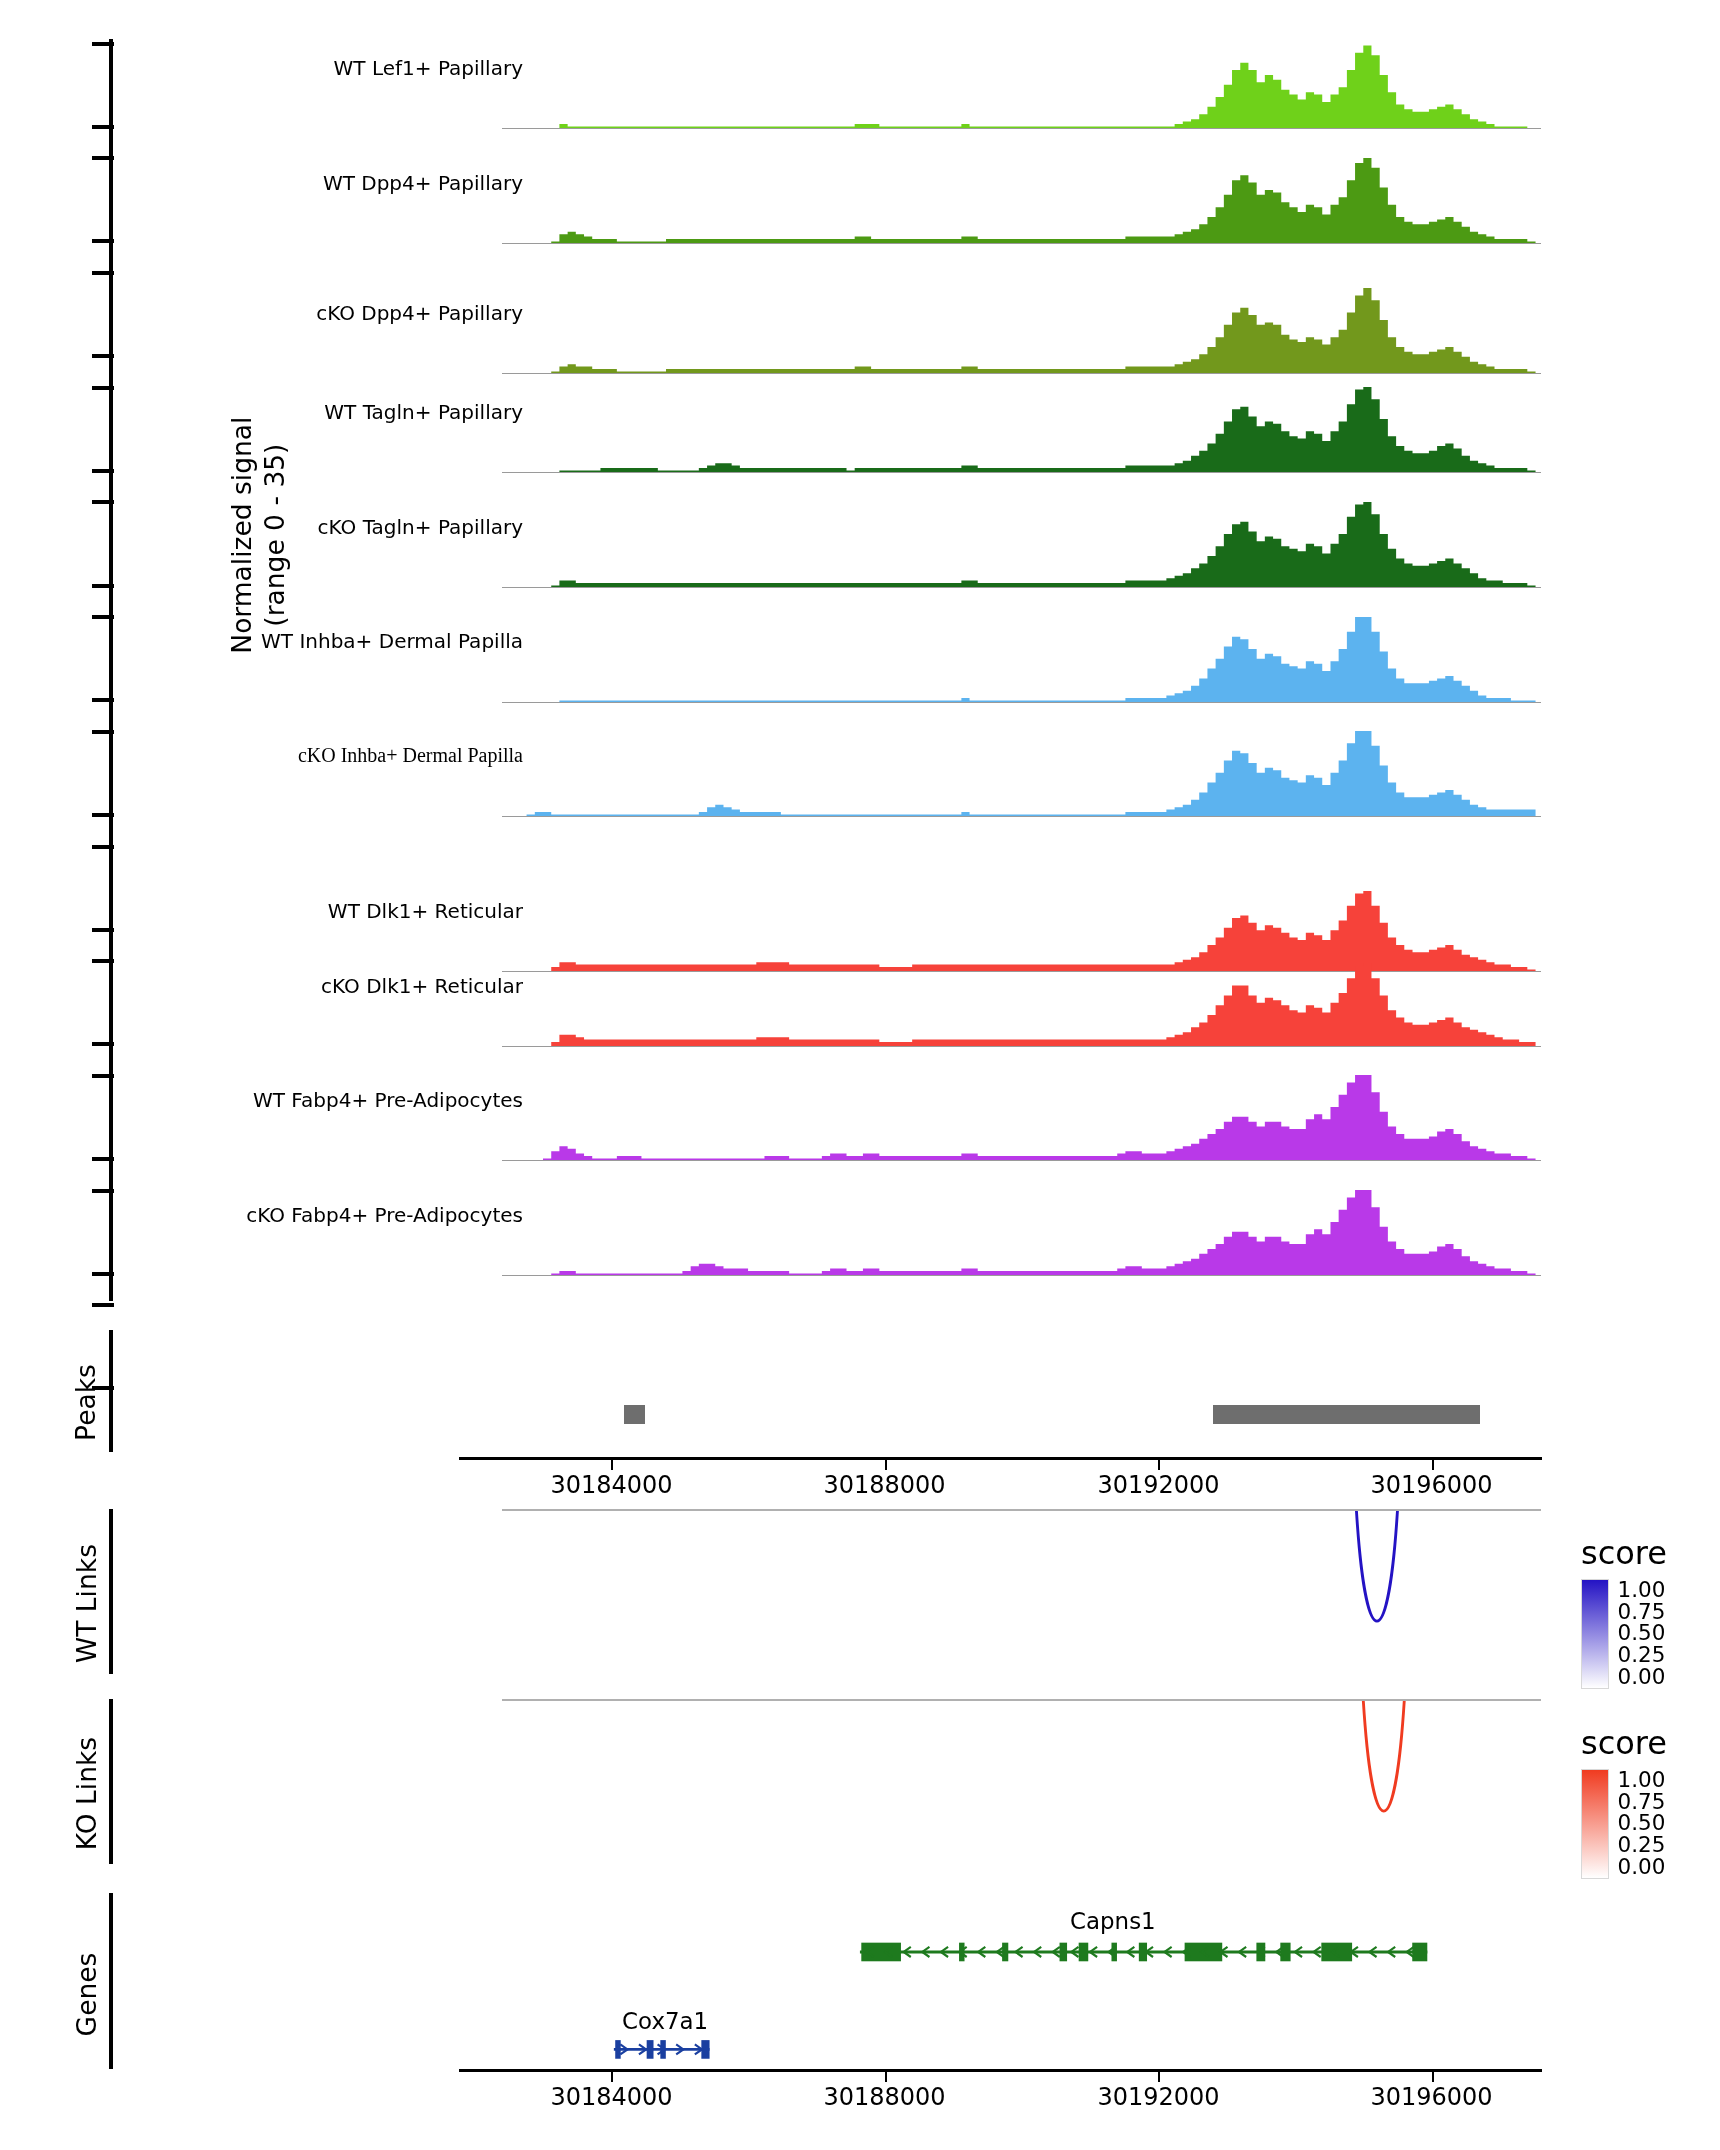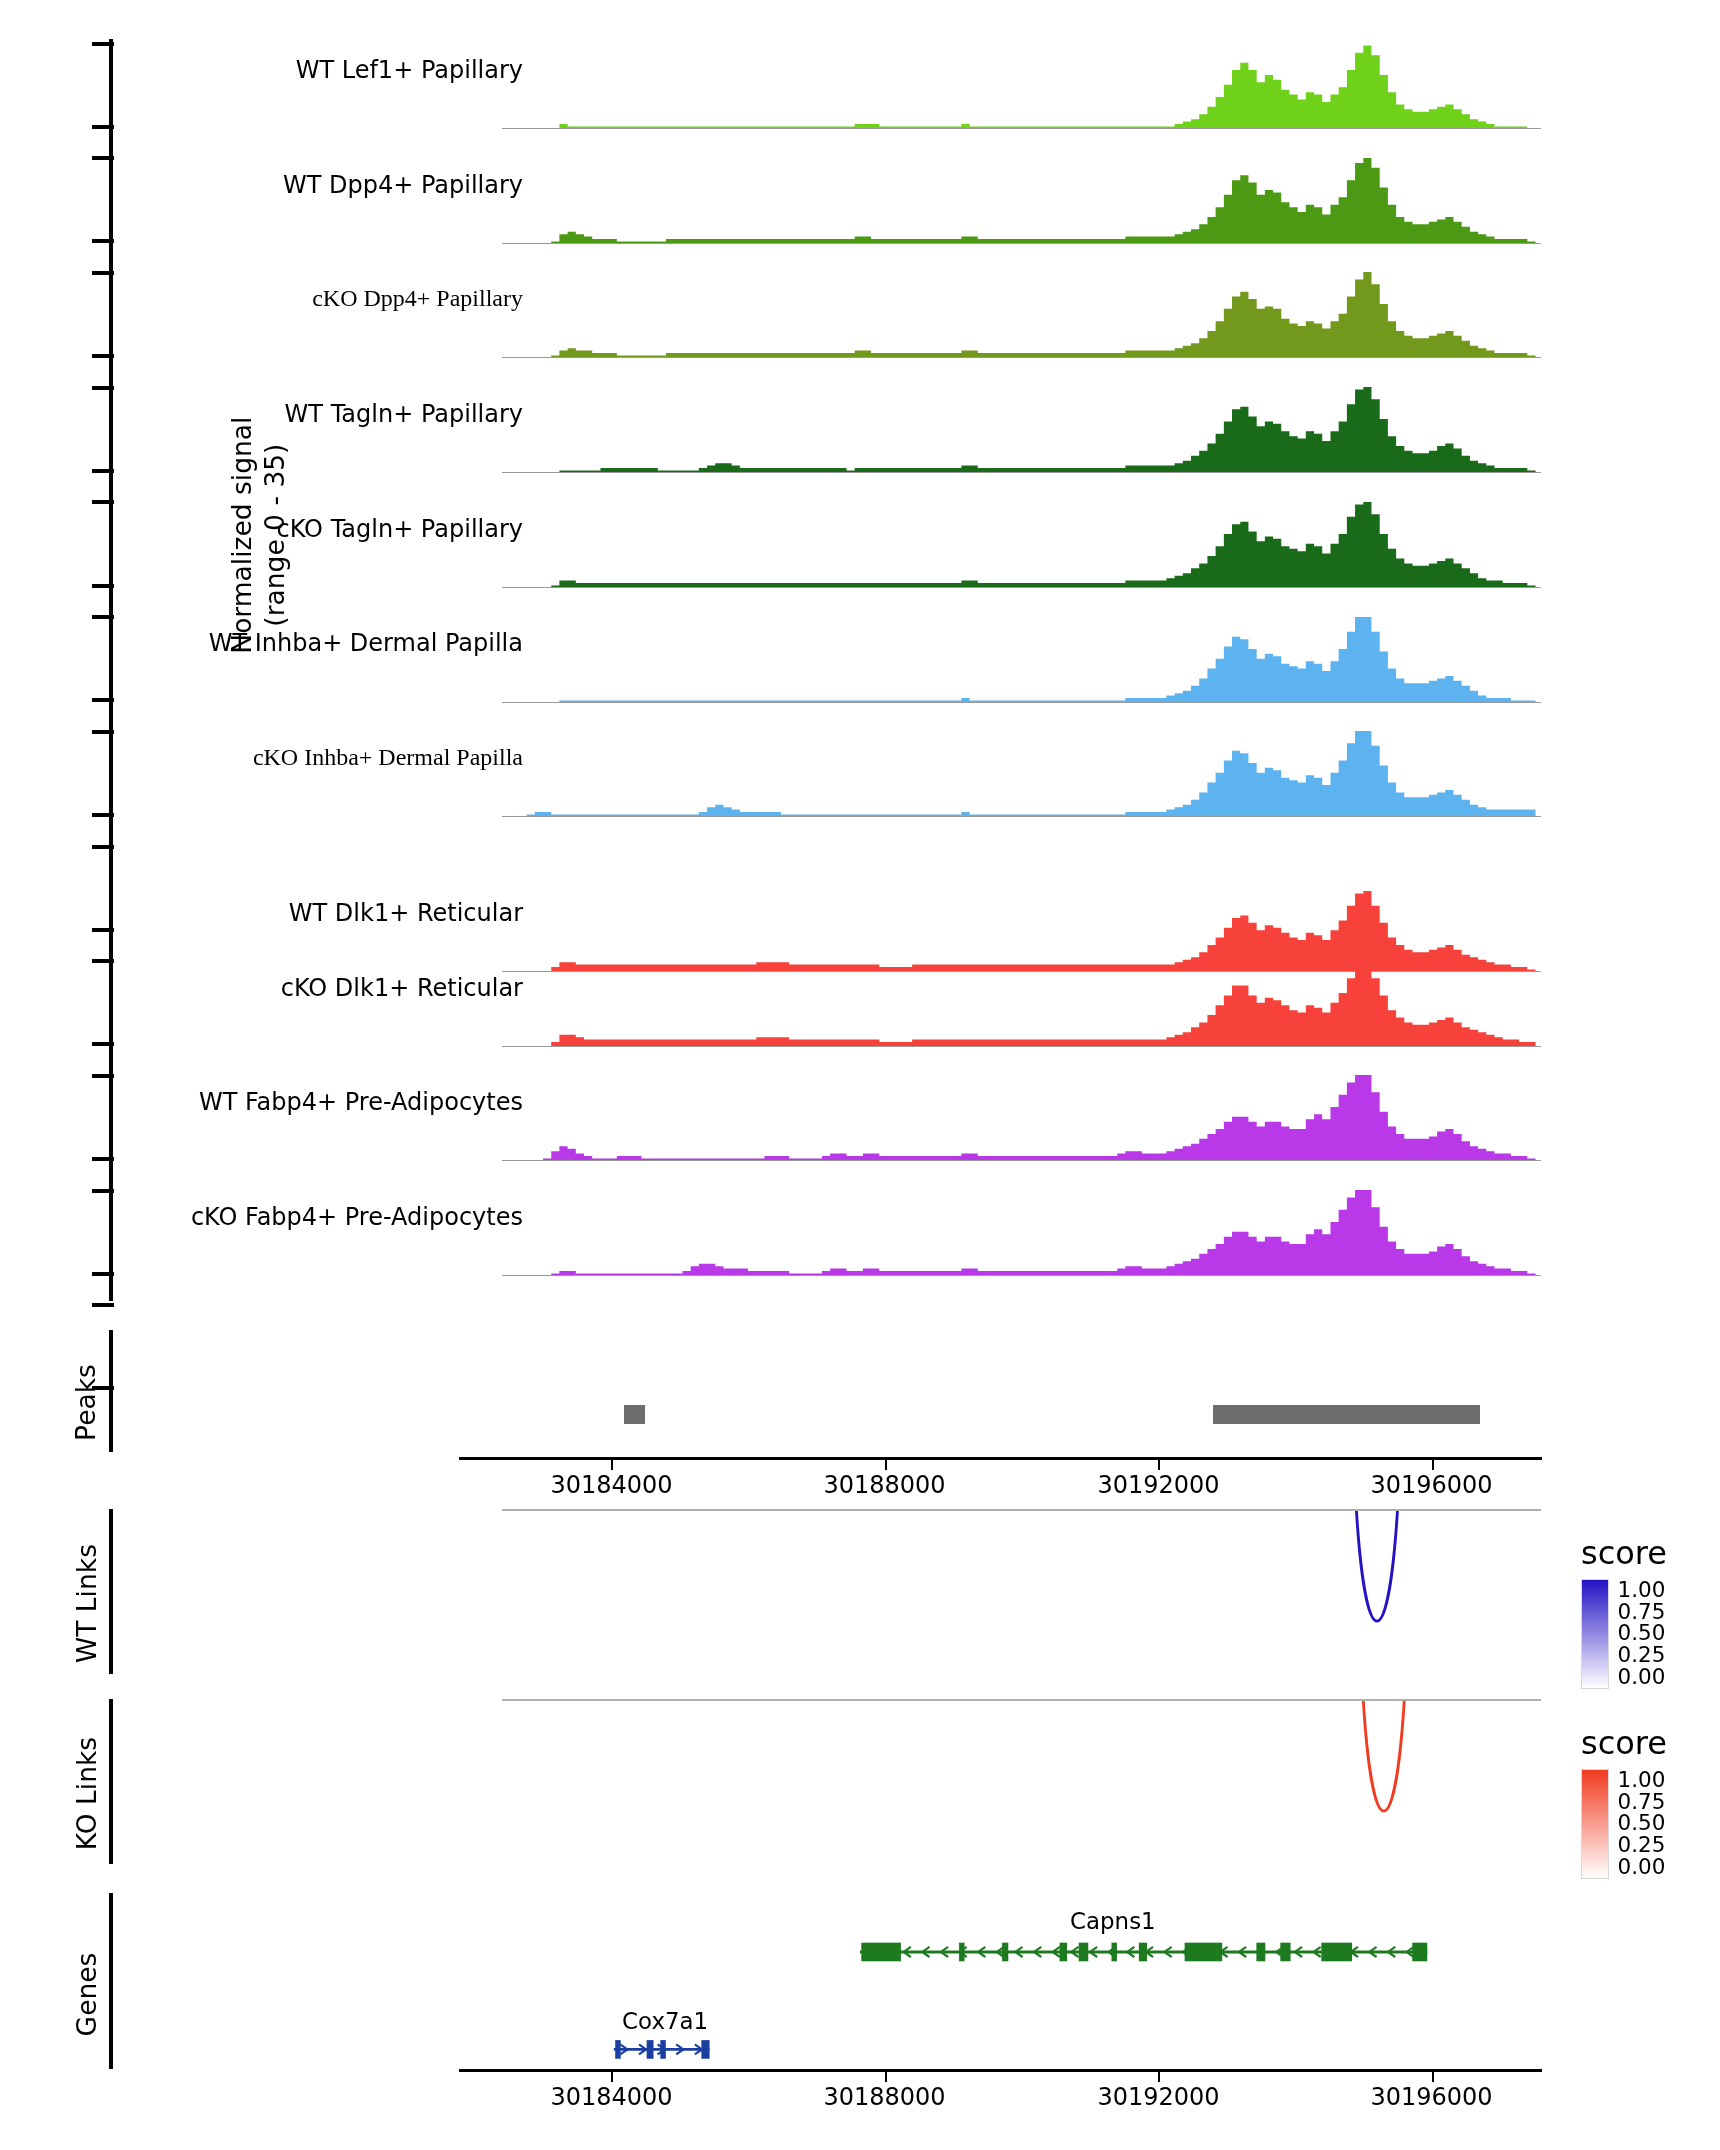--- a/index.html
+++ b/index.html
@@ -30,21 +30,21 @@
   
   .spine{position:absolute;background:#000;}
 
   
   .track{position:absolute;left:502px;width:1039px;}
   .track-name{
     position:absolute;
     right:1018px;
     width:459px;
     text-align:right;
-    font-size:24px;
+    font-size:20px;
     white-space:nowrap;
   }
   .track-canvas{position:absolute;left:0;top:0;width:1039px;height:100%;}
   .baseline{position:absolute;left:0;width:1039px;height:1.4px;background:#9a9a9a;bottom:0;}
 
   
   .peakbar{position:absolute;background:#6e6e6e;height:18.6px;}
 
   
   .axisline{position:absolute;background:#000;height:2.9px;}
@@ -110,21 +110,21 @@
         </svg>
         <div class="baseline"></div>
       </div>
       <div class="track" style="top: 158px; height: 86px;">
         <div class="track-name" style="top: 13px;">WT Dpp4+ Papillary</div>
         <svg width="1039" height="86" class="track-canvas" viewBox="0 0 1450 120">
           <path d="M 0 120 L 0.0 120.0 L 0.0 120.0 L 11.4 120.0 L 11.4 120.0 L 11.4 120.0 L 22.9 120.0 L 22.9 120.0 L 22.9 120.0 L 34.3 120.0 L 34.3 120.0 L 34.3 120.0 L 45.8 120.0 L 45.8 120.0 L 45.8 120.0 L 57.2 120.0 L 57.2 120.0 L 57.2 120.0 L 68.7 120.0 L 68.7 120.0 L 68.7 116.6 L 80.1 116.6 L 80.1 120.0 L 80.1 106.3 L 91.6 106.3 L 91.6 120.0 L 91.6 102.9 L 103.0 102.9 L 103.0 120.0 L 103.0 106.3 L 114.5 106.3 L 114.5 120.0 L 114.5 109.7 L 125.9 109.7 L 125.9 120.0 L 125.9 113.1 L 137.4 113.1 L 137.4 120.0 L 137.4 113.1 L 148.8 113.1 L 148.8 120.0 L 148.8 113.1 L 160.3 113.1 L 160.3 120.0 L 160.3 116.6 L 171.7 116.6 L 171.7 120.0 L 171.7 116.6 L 183.2 116.6 L 183.2 120.0 L 183.2 116.6 L 194.6 116.6 L 194.6 120.0 L 194.6 116.6 L 206.1 116.6 L 206.1 120.0 L 206.1 116.6 L 217.5 116.6 L 217.5 120.0 L 217.5 116.6 L 228.9 116.6 L 228.9 120.0 L 228.9 113.1 L 240.4 113.1 L 240.4 120.0 L 240.4 113.1 L 251.8 113.1 L 251.8 120.0 L 251.8 113.1 L 263.3 113.1 L 263.3 120.0 L 263.3 113.1 L 274.7 113.1 L 274.7 120.0 L 274.7 113.1 L 286.2 113.1 L 286.2 120.0 L 286.2 113.1 L 297.6 113.1 L 297.6 120.0 L 297.6 113.1 L 309.1 113.1 L 309.1 120.0 L 309.1 113.1 L 320.5 113.1 L 320.5 120.0 L 320.5 113.1 L 332.0 113.1 L 332.0 120.0 L 332.0 113.1 L 343.4 113.1 L 343.4 120.0 L 343.4 113.1 L 354.9 113.1 L 354.9 120.0 L 354.9 113.1 L 366.3 113.1 L 366.3 120.0 L 366.3 113.1 L 377.8 113.1 L 377.8 120.0 L 377.8 113.1 L 389.2 113.1 L 389.2 120.0 L 389.2 113.1 L 400.7 113.1 L 400.7 120.0 L 400.7 113.1 L 412.1 113.1 L 412.1 120.0 L 412.1 113.1 L 423.6 113.1 L 423.6 120.0 L 423.6 113.1 L 435.0 113.1 L 435.0 120.0 L 435.0 113.1 L 446.4 113.1 L 446.4 120.0 L 446.4 113.1 L 457.9 113.1 L 457.9 120.0 L 457.9 113.1 L 469.3 113.1 L 469.3 120.0 L 469.3 113.1 L 480.8 113.1 L 480.8 120.0 L 480.8 113.1 L 492.2 113.1 L 492.2 120.0 L 492.2 109.7 L 503.7 109.7 L 503.7 120.0 L 503.7 109.7 L 515.1 109.7 L 515.1 120.0 L 515.1 113.1 L 526.6 113.1 L 526.6 120.0 L 526.6 113.1 L 538.0 113.1 L 538.0 120.0 L 538.0 113.1 L 549.5 113.1 L 549.5 120.0 L 549.5 113.1 L 560.9 113.1 L 560.9 120.0 L 560.9 113.1 L 572.4 113.1 L 572.4 120.0 L 572.4 113.1 L 583.8 113.1 L 583.8 120.0 L 583.8 113.1 L 595.3 113.1 L 595.3 120.0 L 595.3 113.1 L 606.7 113.1 L 606.7 120.0 L 606.7 113.1 L 618.2 113.1 L 618.2 120.0 L 618.2 113.1 L 629.6 113.1 L 629.6 120.0 L 629.6 113.1 L 641.1 113.1 L 641.1 120.0 L 641.1 109.7 L 652.5 109.7 L 652.5 120.0 L 652.5 109.7 L 663.9 109.7 L 663.9 120.0 L 663.9 113.1 L 675.4 113.1 L 675.4 120.0 L 675.4 113.1 L 686.8 113.1 L 686.8 120.0 L 686.8 113.1 L 698.3 113.1 L 698.3 120.0 L 698.3 113.1 L 709.7 113.1 L 709.7 120.0 L 709.7 113.1 L 721.2 113.1 L 721.2 120.0 L 721.2 113.1 L 732.6 113.1 L 732.6 120.0 L 732.6 113.1 L 744.1 113.1 L 744.1 120.0 L 744.1 113.1 L 755.5 113.1 L 755.5 120.0 L 755.5 113.1 L 767.0 113.1 L 767.0 120.0 L 767.0 113.1 L 778.4 113.1 L 778.4 120.0 L 778.4 113.1 L 789.9 113.1 L 789.9 120.0 L 789.9 113.1 L 801.3 113.1 L 801.3 120.0 L 801.3 113.1 L 812.8 113.1 L 812.8 120.0 L 812.8 113.1 L 824.2 113.1 L 824.2 120.0 L 824.2 113.1 L 835.7 113.1 L 835.7 120.0 L 835.7 113.1 L 847.1 113.1 L 847.1 120.0 L 847.1 113.1 L 858.6 113.1 L 858.6 120.0 L 858.6 113.1 L 870.0 113.1 L 870.0 120.0 L 870.0 109.7 L 881.4 109.7 L 881.4 120.0 L 881.4 109.7 L 892.9 109.7 L 892.9 120.0 L 892.9 109.7 L 904.3 109.7 L 904.3 120.0 L 904.3 109.7 L 915.8 109.7 L 915.8 120.0 L 915.8 109.7 L 927.2 109.7 L 927.2 120.0 L 927.2 109.7 L 938.7 109.7 L 938.7 120.0 L 938.7 106.3 L 950.1 106.3 L 950.1 120.0 L 950.1 102.9 L 961.6 102.9 L 961.6 120.0 L 961.6 99.4 L 973.0 99.4 L 973.0 120.0 L 973.0 92.6 L 984.5 92.6 L 984.5 120.0 L 984.5 82.3 L 995.9 82.3 L 995.9 120.0 L 995.9 68.6 L 1007.4 68.6 L 1007.4 120.0 L 1007.4 51.4 L 1018.8 51.4 L 1018.8 120.0 L 1018.8 30.9 L 1030.3 30.9 L 1030.3 120.0 L 1030.3 24.0 L 1041.7 24.0 L 1041.7 120.0 L 1041.7 34.3 L 1053.2 34.3 L 1053.2 120.0 L 1053.2 51.4 L 1064.6 51.4 L 1064.6 120.0 L 1064.6 44.6 L 1076.1 44.6 L 1076.1 120.0 L 1076.1 48.0 L 1087.5 48.0 L 1087.5 120.0 L 1087.5 61.7 L 1098.9 61.7 L 1098.9 120.0 L 1098.9 68.6 L 1110.4 68.6 L 1110.4 120.0 L 1110.4 75.4 L 1121.8 75.4 L 1121.8 120.0 L 1121.8 65.1 L 1133.3 65.1 L 1133.3 120.0 L 1133.3 68.6 L 1144.7 68.6 L 1144.7 120.0 L 1144.7 78.9 L 1156.2 78.9 L 1156.2 120.0 L 1156.2 65.1 L 1167.6 65.1 L 1167.6 120.0 L 1167.6 54.9 L 1179.1 54.9 L 1179.1 120.0 L 1179.1 30.9 L 1190.5 30.9 L 1190.5 120.0 L 1190.5 6.9 L 1202.0 6.9 L 1202.0 120.0 L 1202.0 0.0 L 1213.4 0.0 L 1213.4 120.0 L 1213.4 13.7 L 1224.9 13.7 L 1224.9 120.0 L 1224.9 41.1 L 1236.3 41.1 L 1236.3 120.0 L 1236.3 65.1 L 1247.8 65.1 L 1247.8 120.0 L 1247.8 82.3 L 1259.2 82.3 L 1259.2 120.0 L 1259.2 89.1 L 1270.7 89.1 L 1270.7 120.0 L 1270.7 92.6 L 1282.1 92.6 L 1282.1 120.0 L 1282.1 92.6 L 1293.6 92.6 L 1293.6 120.0 L 1293.6 89.1 L 1305.0 89.1 L 1305.0 120.0 L 1305.0 85.7 L 1316.4 85.7 L 1316.4 120.0 L 1316.4 82.3 L 1327.9 82.3 L 1327.9 120.0 L 1327.9 89.1 L 1339.3 89.1 L 1339.3 120.0 L 1339.3 96.0 L 1350.8 96.0 L 1350.8 120.0 L 1350.8 102.9 L 1362.2 102.9 L 1362.2 120.0 L 1362.2 106.3 L 1373.7 106.3 L 1373.7 120.0 L 1373.7 109.7 L 1385.1 109.7 L 1385.1 120.0 L 1385.1 113.1 L 1396.6 113.1 L 1396.6 120.0 L 1396.6 113.1 L 1408.0 113.1 L 1408.0 120.0 L 1408.0 113.1 L 1419.5 113.1 L 1419.5 120.0 L 1419.5 113.1 L 1430.9 113.1 L 1430.9 120.0 L 1430.9 116.6 L 1442.4 116.6 L 1442.4 120.0 L 1442.4 120.0 L 1450.0 120.0 L 1450 120 Z" fill="#4c9a13"></path>
         </svg>
         <div class="baseline"></div>
       </div>
-      <div class="track" style="top: 272px; height: 86px; font-family: Liberation Serif, serif;">
+      <div class="track" style="top: 288px; height: 86px;">
         <div class="track-name" style="top: 13px;">cKO Dpp4+ Papillary</div>
         <svg width="1039" height="86" class="track-canvas" viewBox="0 0 1450 120">
           <path d="M 0 120 L 0.0 120.0 L 0.0 120.0 L 11.4 120.0 L 11.4 120.0 L 11.4 120.0 L 22.9 120.0 L 22.9 120.0 L 22.9 120.0 L 34.3 120.0 L 34.3 120.0 L 34.3 120.0 L 45.8 120.0 L 45.8 120.0 L 45.8 120.0 L 57.2 120.0 L 57.2 120.0 L 57.2 120.0 L 68.7 120.0 L 68.7 120.0 L 68.7 116.6 L 80.1 116.6 L 80.1 120.0 L 80.1 109.7 L 91.6 109.7 L 91.6 120.0 L 91.6 106.3 L 103.0 106.3 L 103.0 120.0 L 103.0 109.7 L 114.5 109.7 L 114.5 120.0 L 114.5 109.7 L 125.9 109.7 L 125.9 120.0 L 125.9 113.1 L 137.4 113.1 L 137.4 120.0 L 137.4 113.1 L 148.8 113.1 L 148.8 120.0 L 148.8 113.1 L 160.3 113.1 L 160.3 120.0 L 160.3 116.6 L 171.7 116.6 L 171.7 120.0 L 171.7 116.6 L 183.2 116.6 L 183.2 120.0 L 183.2 116.6 L 194.6 116.6 L 194.6 120.0 L 194.6 116.6 L 206.1 116.6 L 206.1 120.0 L 206.1 116.6 L 217.5 116.6 L 217.5 120.0 L 217.5 116.6 L 228.9 116.6 L 228.9 120.0 L 228.9 113.1 L 240.4 113.1 L 240.4 120.0 L 240.4 113.1 L 251.8 113.1 L 251.8 120.0 L 251.8 113.1 L 263.3 113.1 L 263.3 120.0 L 263.3 113.1 L 274.7 113.1 L 274.7 120.0 L 274.7 113.1 L 286.2 113.1 L 286.2 120.0 L 286.2 113.1 L 297.6 113.1 L 297.6 120.0 L 297.6 113.1 L 309.1 113.1 L 309.1 120.0 L 309.1 113.1 L 320.5 113.1 L 320.5 120.0 L 320.5 113.1 L 332.0 113.1 L 332.0 120.0 L 332.0 113.1 L 343.4 113.1 L 343.4 120.0 L 343.4 113.1 L 354.9 113.1 L 354.9 120.0 L 354.9 113.1 L 366.3 113.1 L 366.3 120.0 L 366.3 113.1 L 377.8 113.1 L 377.8 120.0 L 377.8 113.1 L 389.2 113.1 L 389.2 120.0 L 389.2 113.1 L 400.7 113.1 L 400.7 120.0 L 400.7 113.1 L 412.1 113.1 L 412.1 120.0 L 412.1 113.1 L 423.6 113.1 L 423.6 120.0 L 423.6 113.1 L 435.0 113.1 L 435.0 120.0 L 435.0 113.1 L 446.4 113.1 L 446.4 120.0 L 446.4 113.1 L 457.9 113.1 L 457.9 120.0 L 457.9 113.1 L 469.3 113.1 L 469.3 120.0 L 469.3 113.1 L 480.8 113.1 L 480.8 120.0 L 480.8 113.1 L 492.2 113.1 L 492.2 120.0 L 492.2 109.7 L 503.7 109.7 L 503.7 120.0 L 503.7 109.7 L 515.1 109.7 L 515.1 120.0 L 515.1 113.1 L 526.6 113.1 L 526.6 120.0 L 526.6 113.1 L 538.0 113.1 L 538.0 120.0 L 538.0 113.1 L 549.5 113.1 L 549.5 120.0 L 549.5 113.1 L 560.9 113.1 L 560.9 120.0 L 560.9 113.1 L 572.4 113.1 L 572.4 120.0 L 572.4 113.1 L 583.8 113.1 L 583.8 120.0 L 583.8 113.1 L 595.3 113.1 L 595.3 120.0 L 595.3 113.1 L 606.7 113.1 L 606.7 120.0 L 606.7 113.1 L 618.2 113.1 L 618.2 120.0 L 618.2 113.1 L 629.6 113.1 L 629.6 120.0 L 629.6 113.1 L 641.1 113.1 L 641.1 120.0 L 641.1 109.7 L 652.5 109.7 L 652.5 120.0 L 652.5 109.7 L 663.9 109.7 L 663.9 120.0 L 663.9 113.1 L 675.4 113.1 L 675.4 120.0 L 675.4 113.1 L 686.8 113.1 L 686.8 120.0 L 686.8 113.1 L 698.3 113.1 L 698.3 120.0 L 698.3 113.1 L 709.7 113.1 L 709.7 120.0 L 709.7 113.1 L 721.2 113.1 L 721.2 120.0 L 721.2 113.1 L 732.6 113.1 L 732.6 120.0 L 732.6 113.1 L 744.1 113.1 L 744.1 120.0 L 744.1 113.1 L 755.5 113.1 L 755.5 120.0 L 755.5 113.1 L 767.0 113.1 L 767.0 120.0 L 767.0 113.1 L 778.4 113.1 L 778.4 120.0 L 778.4 113.1 L 789.9 113.1 L 789.9 120.0 L 789.9 113.1 L 801.3 113.1 L 801.3 120.0 L 801.3 113.1 L 812.8 113.1 L 812.8 120.0 L 812.8 113.1 L 824.2 113.1 L 824.2 120.0 L 824.2 113.1 L 835.7 113.1 L 835.7 120.0 L 835.7 113.1 L 847.1 113.1 L 847.1 120.0 L 847.1 113.1 L 858.6 113.1 L 858.6 120.0 L 858.6 113.1 L 870.0 113.1 L 870.0 120.0 L 870.0 109.7 L 881.4 109.7 L 881.4 120.0 L 881.4 109.7 L 892.9 109.7 L 892.9 120.0 L 892.9 109.7 L 904.3 109.7 L 904.3 120.0 L 904.3 109.7 L 915.8 109.7 L 915.8 120.0 L 915.8 109.7 L 927.2 109.7 L 927.2 120.0 L 927.2 109.7 L 938.7 109.7 L 938.7 120.0 L 938.7 106.3 L 950.1 106.3 L 950.1 120.0 L 950.1 102.9 L 961.6 102.9 L 961.6 120.0 L 961.6 99.4 L 973.0 99.4 L 973.0 120.0 L 973.0 92.6 L 984.5 92.6 L 984.5 120.0 L 984.5 82.3 L 995.9 82.3 L 995.9 120.0 L 995.9 68.6 L 1007.4 68.6 L 1007.4 120.0 L 1007.4 51.4 L 1018.8 51.4 L 1018.8 120.0 L 1018.8 34.3 L 1030.3 34.3 L 1030.3 120.0 L 1030.3 27.4 L 1041.7 27.4 L 1041.7 120.0 L 1041.7 37.7 L 1053.2 37.7 L 1053.2 120.0 L 1053.2 51.4 L 1064.6 51.4 L 1064.6 120.0 L 1064.6 48.0 L 1076.1 48.0 L 1076.1 120.0 L 1076.1 51.4 L 1087.5 51.4 L 1087.5 120.0 L 1087.5 65.1 L 1098.9 65.1 L 1098.9 120.0 L 1098.9 72.0 L 1110.4 72.0 L 1110.4 120.0 L 1110.4 75.4 L 1121.8 75.4 L 1121.8 120.0 L 1121.8 68.6 L 1133.3 68.6 L 1133.3 120.0 L 1133.3 72.0 L 1144.7 72.0 L 1144.7 120.0 L 1144.7 78.9 L 1156.2 78.9 L 1156.2 120.0 L 1156.2 68.6 L 1167.6 68.6 L 1167.6 120.0 L 1167.6 58.3 L 1179.1 58.3 L 1179.1 120.0 L 1179.1 34.3 L 1190.5 34.3 L 1190.5 120.0 L 1190.5 10.3 L 1202.0 10.3 L 1202.0 120.0 L 1202.0 0.0 L 1213.4 0.0 L 1213.4 120.0 L 1213.4 17.1 L 1224.9 17.1 L 1224.9 120.0 L 1224.9 44.6 L 1236.3 44.6 L 1236.3 120.0 L 1236.3 68.6 L 1247.8 68.6 L 1247.8 120.0 L 1247.8 82.3 L 1259.2 82.3 L 1259.2 120.0 L 1259.2 89.1 L 1270.7 89.1 L 1270.7 120.0 L 1270.7 92.6 L 1282.1 92.6 L 1282.1 120.0 L 1282.1 92.6 L 1293.6 92.6 L 1293.6 120.0 L 1293.6 89.1 L 1305.0 89.1 L 1305.0 120.0 L 1305.0 85.7 L 1316.4 85.7 L 1316.4 120.0 L 1316.4 82.3 L 1327.9 82.3 L 1327.9 120.0 L 1327.9 89.1 L 1339.3 89.1 L 1339.3 120.0 L 1339.3 96.0 L 1350.8 96.0 L 1350.8 120.0 L 1350.8 102.9 L 1362.2 102.9 L 1362.2 120.0 L 1362.2 106.3 L 1373.7 106.3 L 1373.7 120.0 L 1373.7 109.7 L 1385.1 109.7 L 1385.1 120.0 L 1385.1 113.1 L 1396.6 113.1 L 1396.6 120.0 L 1396.6 113.1 L 1408.0 113.1 L 1408.0 120.0 L 1408.0 113.1 L 1419.5 113.1 L 1419.5 120.0 L 1419.5 113.1 L 1430.9 113.1 L 1430.9 120.0 L 1430.9 116.6 L 1442.4 116.6 L 1442.4 120.0 L 1442.4 120.0 L 1450.0 120.0 L 1450 120 Z" fill="#72981c"></path>
         </svg>
         <div class="baseline"></div>
       </div>
       <div class="track" style="top: 387px; height: 86px;">
         <div class="track-name" style="top: 13px;">WT Tagln+ Papillary</div>
         <svg width="1039" height="86" class="track-canvas" viewBox="0 0 1450 120">
           <path d="M 0 120 L 0.0 120.0 L 0.0 120.0 L 11.4 120.0 L 11.4 120.0 L 11.4 120.0 L 22.9 120.0 L 22.9 120.0 L 22.9 120.0 L 34.3 120.0 L 34.3 120.0 L 34.3 120.0 L 45.8 120.0 L 45.8 120.0 L 45.8 120.0 L 57.2 120.0 L 57.2 120.0 L 57.2 120.0 L 68.7 120.0 L 68.7 120.0 L 68.7 120.0 L 80.1 120.0 L 80.1 120.0 L 80.1 116.6 L 91.6 116.6 L 91.6 120.0 L 91.6 116.6 L 103.0 116.6 L 103.0 120.0 L 103.0 116.6 L 114.5 116.6 L 114.5 120.0 L 114.5 116.6 L 125.9 116.6 L 125.9 120.0 L 125.9 116.6 L 137.4 116.6 L 137.4 120.0 L 137.4 113.1 L 148.8 113.1 L 148.8 120.0 L 148.8 113.1 L 160.3 113.1 L 160.3 120.0 L 160.3 113.1 L 171.7 113.1 L 171.7 120.0 L 171.7 113.1 L 183.2 113.1 L 183.2 120.0 L 183.2 113.1 L 194.6 113.1 L 194.6 120.0 L 194.6 113.1 L 206.1 113.1 L 206.1 120.0 L 206.1 113.1 L 217.5 113.1 L 217.5 120.0 L 217.5 116.6 L 228.9 116.6 L 228.9 120.0 L 228.9 116.6 L 240.4 116.6 L 240.4 120.0 L 240.4 116.6 L 251.8 116.6 L 251.8 120.0 L 251.8 116.6 L 263.3 116.6 L 263.3 120.0 L 263.3 116.6 L 274.7 116.6 L 274.7 120.0 L 274.7 113.1 L 286.2 113.1 L 286.2 120.0 L 286.2 109.7 L 297.6 109.7 L 297.6 120.0 L 297.6 106.3 L 309.1 106.3 L 309.1 120.0 L 309.1 106.3 L 320.5 106.3 L 320.5 120.0 L 320.5 109.7 L 332.0 109.7 L 332.0 120.0 L 332.0 113.1 L 343.4 113.1 L 343.4 120.0 L 343.4 113.1 L 354.9 113.1 L 354.9 120.0 L 354.9 113.1 L 366.3 113.1 L 366.3 120.0 L 366.3 113.1 L 377.8 113.1 L 377.8 120.0 L 377.8 113.1 L 389.2 113.1 L 389.2 120.0 L 389.2 113.1 L 400.7 113.1 L 400.7 120.0 L 400.7 113.1 L 412.1 113.1 L 412.1 120.0 L 412.1 113.1 L 423.6 113.1 L 423.6 120.0 L 423.6 113.1 L 435.0 113.1 L 435.0 120.0 L 435.0 113.1 L 446.4 113.1 L 446.4 120.0 L 446.4 113.1 L 457.9 113.1 L 457.9 120.0 L 457.9 113.1 L 469.3 113.1 L 469.3 120.0 L 469.3 113.1 L 480.8 113.1 L 480.8 120.0 L 480.8 116.6 L 492.2 116.6 L 492.2 120.0 L 492.2 113.1 L 503.7 113.1 L 503.7 120.0 L 503.7 113.1 L 515.1 113.1 L 515.1 120.0 L 515.1 113.1 L 526.6 113.1 L 526.6 120.0 L 526.6 113.1 L 538.0 113.1 L 538.0 120.0 L 538.0 113.1 L 549.5 113.1 L 549.5 120.0 L 549.5 113.1 L 560.9 113.1 L 560.9 120.0 L 560.9 113.1 L 572.4 113.1 L 572.4 120.0 L 572.4 113.1 L 583.8 113.1 L 583.8 120.0 L 583.8 113.1 L 595.3 113.1 L 595.3 120.0 L 595.3 113.1 L 606.7 113.1 L 606.7 120.0 L 606.7 113.1 L 618.2 113.1 L 618.2 120.0 L 618.2 113.1 L 629.6 113.1 L 629.6 120.0 L 629.6 113.1 L 641.1 113.1 L 641.1 120.0 L 641.1 109.7 L 652.5 109.7 L 652.5 120.0 L 652.5 109.7 L 663.9 109.7 L 663.9 120.0 L 663.9 113.1 L 675.4 113.1 L 675.4 120.0 L 675.4 113.1 L 686.8 113.1 L 686.8 120.0 L 686.8 113.1 L 698.3 113.1 L 698.3 120.0 L 698.3 113.1 L 709.7 113.1 L 709.7 120.0 L 709.7 113.1 L 721.2 113.1 L 721.2 120.0 L 721.2 113.1 L 732.6 113.1 L 732.6 120.0 L 732.6 113.1 L 744.1 113.1 L 744.1 120.0 L 744.1 113.1 L 755.5 113.1 L 755.5 120.0 L 755.5 113.1 L 767.0 113.1 L 767.0 120.0 L 767.0 113.1 L 778.4 113.1 L 778.4 120.0 L 778.4 113.1 L 789.9 113.1 L 789.9 120.0 L 789.9 113.1 L 801.3 113.1 L 801.3 120.0 L 801.3 113.1 L 812.8 113.1 L 812.8 120.0 L 812.8 113.1 L 824.2 113.1 L 824.2 120.0 L 824.2 113.1 L 835.7 113.1 L 835.7 120.0 L 835.7 113.1 L 847.1 113.1 L 847.1 120.0 L 847.1 113.1 L 858.6 113.1 L 858.6 120.0 L 858.6 113.1 L 870.0 113.1 L 870.0 120.0 L 870.0 109.7 L 881.4 109.7 L 881.4 120.0 L 881.4 109.7 L 892.9 109.7 L 892.9 120.0 L 892.9 109.7 L 904.3 109.7 L 904.3 120.0 L 904.3 109.7 L 915.8 109.7 L 915.8 120.0 L 915.8 109.7 L 927.2 109.7 L 927.2 120.0 L 927.2 109.7 L 938.7 109.7 L 938.7 120.0 L 938.7 106.3 L 950.1 106.3 L 950.1 120.0 L 950.1 102.9 L 961.6 102.9 L 961.6 120.0 L 961.6 96.0 L 973.0 96.0 L 973.0 120.0 L 973.0 89.1 L 984.5 89.1 L 984.5 120.0 L 984.5 78.9 L 995.9 78.9 L 995.9 120.0 L 995.9 65.1 L 1007.4 65.1 L 1007.4 120.0 L 1007.4 48.0 L 1018.8 48.0 L 1018.8 120.0 L 1018.8 30.9 L 1030.3 30.9 L 1030.3 120.0 L 1030.3 27.4 L 1041.7 27.4 L 1041.7 120.0 L 1041.7 41.1 L 1053.2 41.1 L 1053.2 120.0 L 1053.2 54.9 L 1064.6 54.9 L 1064.6 120.0 L 1064.6 48.0 L 1076.1 48.0 L 1076.1 120.0 L 1076.1 51.4 L 1087.5 51.4 L 1087.5 120.0 L 1087.5 61.7 L 1098.9 61.7 L 1098.9 120.0 L 1098.9 68.6 L 1110.4 68.6 L 1110.4 120.0 L 1110.4 72.0 L 1121.8 72.0 L 1121.8 120.0 L 1121.8 61.7 L 1133.3 61.7 L 1133.3 120.0 L 1133.3 65.1 L 1144.7 65.1 L 1144.7 120.0 L 1144.7 75.4 L 1156.2 75.4 L 1156.2 120.0 L 1156.2 61.7 L 1167.6 61.7 L 1167.6 120.0 L 1167.6 48.0 L 1179.1 48.0 L 1179.1 120.0 L 1179.1 24.0 L 1190.5 24.0 L 1190.5 120.0 L 1190.5 3.4 L 1202.0 3.4 L 1202.0 120.0 L 1202.0 0.0 L 1213.4 0.0 L 1213.4 120.0 L 1213.4 17.1 L 1224.9 17.1 L 1224.9 120.0 L 1224.9 44.6 L 1236.3 44.6 L 1236.3 120.0 L 1236.3 68.6 L 1247.8 68.6 L 1247.8 120.0 L 1247.8 82.3 L 1259.2 82.3 L 1259.2 120.0 L 1259.2 89.1 L 1270.7 89.1 L 1270.7 120.0 L 1270.7 92.6 L 1282.1 92.6 L 1282.1 120.0 L 1282.1 92.6 L 1293.6 92.6 L 1293.6 120.0 L 1293.6 89.1 L 1305.0 89.1 L 1305.0 120.0 L 1305.0 82.3 L 1316.4 82.3 L 1316.4 120.0 L 1316.4 78.9 L 1327.9 78.9 L 1327.9 120.0 L 1327.9 85.7 L 1339.3 85.7 L 1339.3 120.0 L 1339.3 96.0 L 1350.8 96.0 L 1350.8 120.0 L 1350.8 102.9 L 1362.2 102.9 L 1362.2 120.0 L 1362.2 106.3 L 1373.7 106.3 L 1373.7 120.0 L 1373.7 109.7 L 1385.1 109.7 L 1385.1 120.0 L 1385.1 113.1 L 1396.6 113.1 L 1396.6 120.0 L 1396.6 113.1 L 1408.0 113.1 L 1408.0 120.0 L 1408.0 113.1 L 1419.5 113.1 L 1419.5 120.0 L 1419.5 113.1 L 1430.9 113.1 L 1430.9 120.0 L 1430.9 116.6 L 1442.4 116.6 L 1442.4 120.0 L 1442.4 120.0 L 1450.0 120.0 L 1450 120 Z" fill="#196b19"></path>

